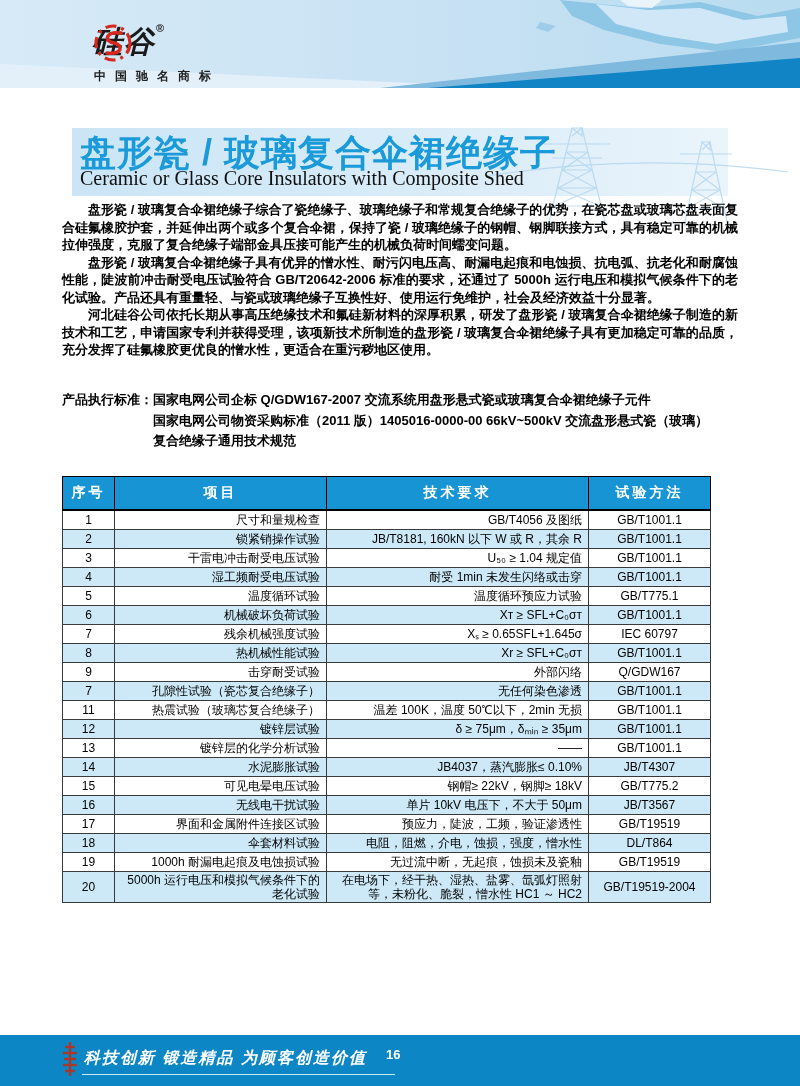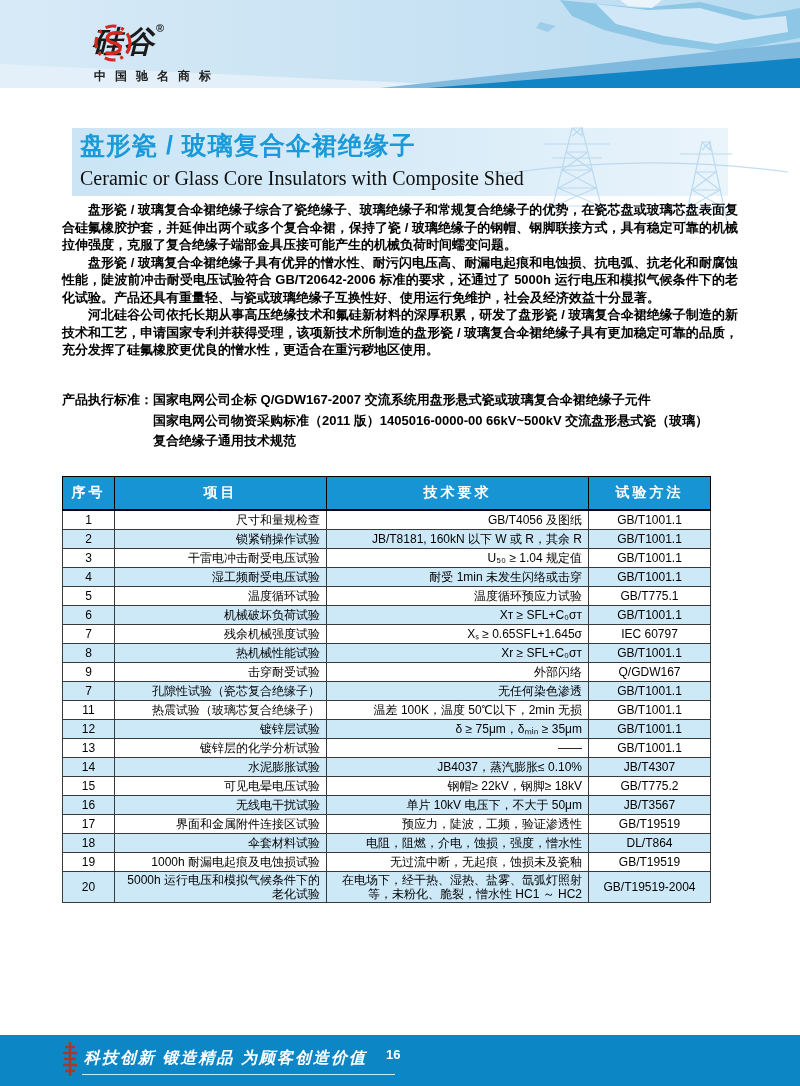--- a/index.html
+++ b/index.html
@@ -14,21 +14,21 @@
   .logo { position:absolute; top:22px; left:92px; display:flex; align-items:center; }
   .logo-emblem { width:42px; height:42px; margin-right:8px; }
   .logo-text { font-size:30px; font-weight:bold; color:#1a1a1a; letter-spacing:2px; font-style:italic; }
   .logo-reg { font-size:11px; vertical-align:top; font-style:normal; }
   .logo-tagline { position:absolute; top:68px; left:94px; font-size:12px; font-weight:bold;
     color:#222; letter-spacing:9px; white-space:nowrap; }
 
   
   .title-block { position:absolute; top:128px; left:72px; width:656px; height:68px;
     background:linear-gradient(90deg,#cbe5f6 0%, #d9ecf8 55%, #eaf4fb 100%); }
-  .title-zh { position:absolute; top:1px; left:8px; font-size:25px; font-weight:bold;
+  .title-zh { position:absolute; top:1px; left:8px; font-size:36px; font-weight:bold;
     color:#1a9ad8; letter-spacing:1px; white-space:nowrap; }
   .title-en { position:absolute; top:39px; left:8px; font-size:20px; color:#101010;
     font-family:"Liberation Serif", serif; white-space:nowrap; }
   .towers { position:absolute; right:-60px; top:-14px; opacity:.75; }
 
   
   .paragraphs { position:absolute; top:201px; left:62px; width:676px;
     font-size:13px; line-height:17.5px; font-weight:bold; color:#000; text-align:justify; }
   .paragraphs p { margin:0; text-indent:2em; }
 

